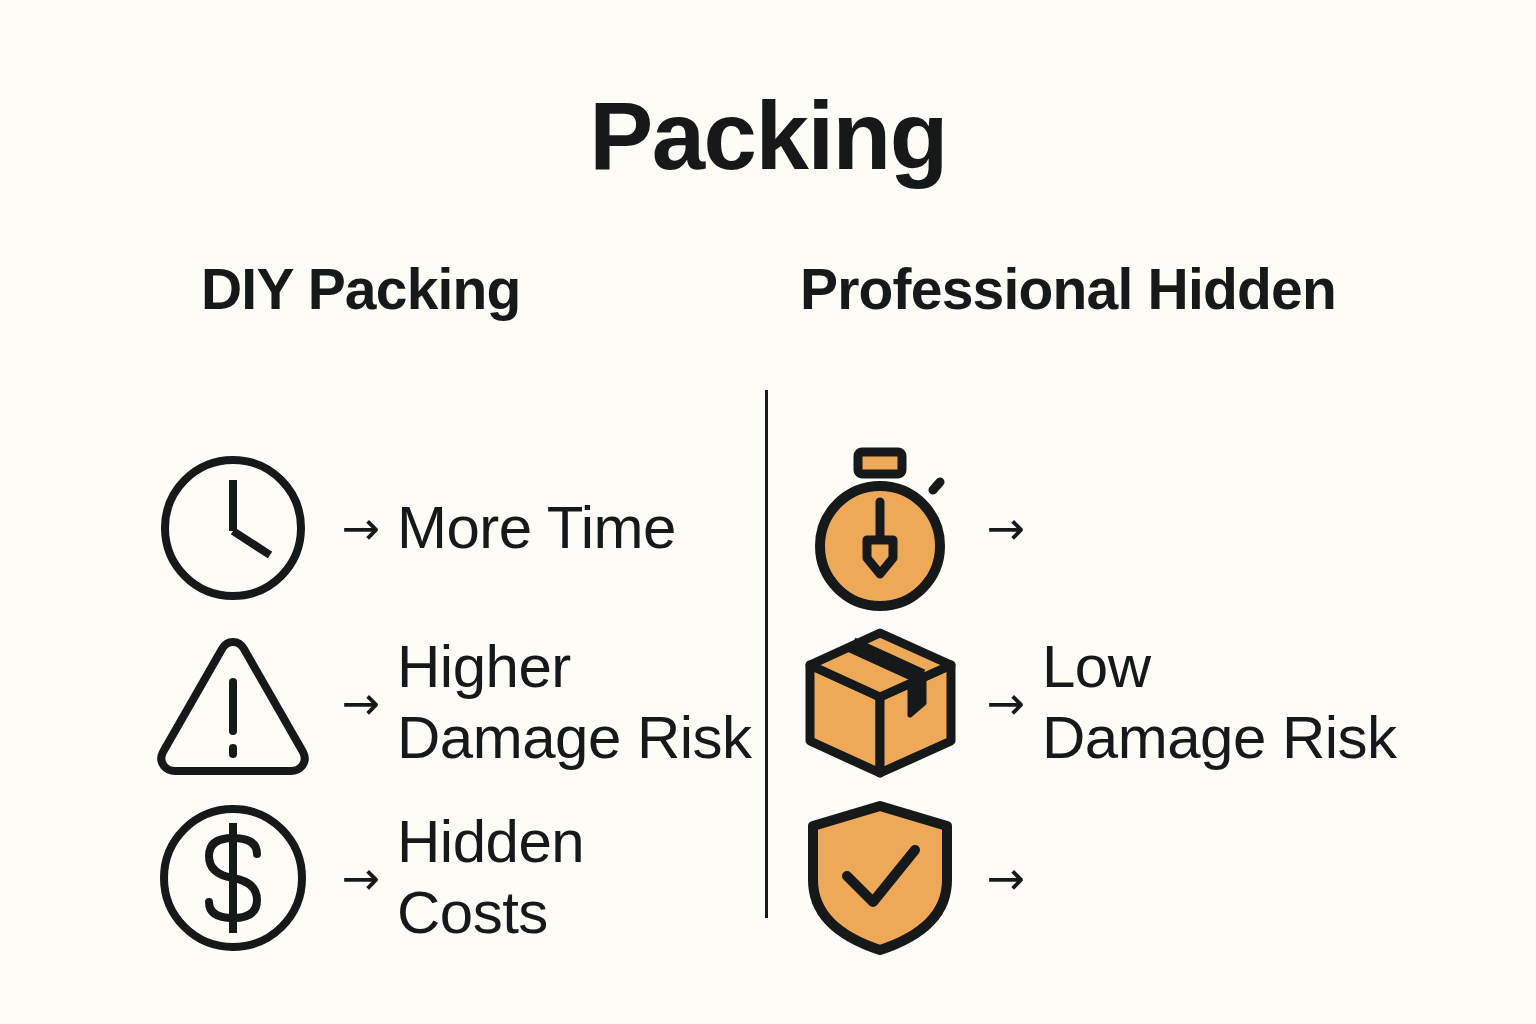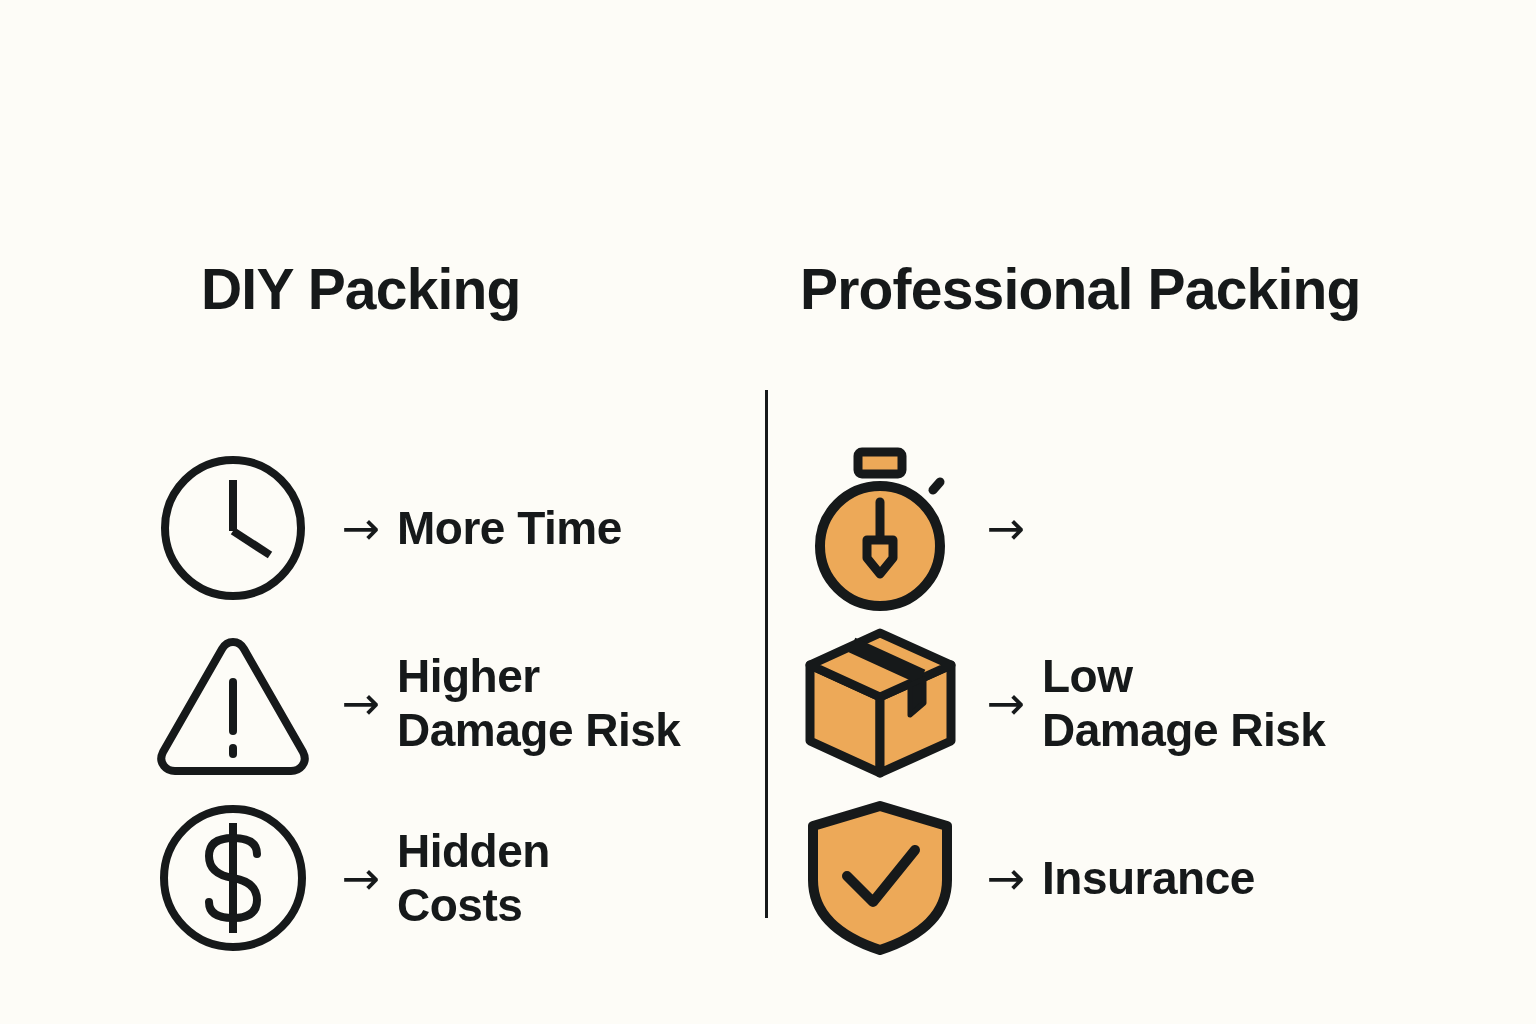--- a/index.html
+++ b/index.html
@@ -100,35 +100,36 @@
     display: flex;
     align-items: center;
     justify-content: center;
     font-size: 46px;
     line-height: 1;
     color: #16191A;
     font-family: "DejaVu Sans", sans-serif;
   }
 
   .label-cell {
-    font-size: 46px;
-    font-weight: 700;
+    font-size: 60px;
+    font-weight: 400;
     letter-spacing: -0.5px;
     line-height: 1.18;
     color: #16191A;
     white-space: pre-line;
   }
 
   svg { display: block; overflow: visible; }
 </style>
 </head>
 <body>
 
 <div id="infographic">
 
+  <div class="title">Packing</div>
 
   <div class="divider"></div>
 
   <div class="column col-left">
     <div class="col-head">DIY Packing</div>
 
     <div class="rows rows-left" style="position:relative; top:120px;">
 
       <div class="row">
         <div class="icon-cell">
@@ -165,21 +166,21 @@
         </div>
         <div class="arrow-cell">→</div>
         <div class="label-cell">Hidden
 Costs</div>
       </div>
 
     </div>
   </div>
 
   <div class="column col-right">
-    <div class="col-head">Professional Packing</div>
+    <div class="col-head">Professional Hidden</div>
 
     <div class="rows rows-right" style="position:relative; top:120px;">
 
       <div class="row">
         <div class="icon-cell">
           <svg width="150" height="165" viewBox="0 0 150 165">
 
             <rect x="53" y="6" width="44" height="22" rx="4" fill="#EDA958" stroke="#16191A" stroke-width="9"></rect>
 
             <circle cx="75" cy="100" r="60" fill="#EDA958" stroke="#16191A" stroke-width="10"></circle>
@@ -214,19 +215,18 @@
       </div>
 
       <div class="row">
         <div class="icon-cell">
           <svg width="155" height="160" viewBox="0 0 155 160">
             <path d="M77 8 L144 28 L144 82 Q144 130 77 152 Q10 130 10 82 L10 28 Z" fill="#EDA958" stroke="#16191A" stroke-width="10" stroke-linejoin="round"></path>
             <path d="M44 78 L70 104 L112 52" fill="none" stroke="#16191A" stroke-width="10" stroke-linecap="round" stroke-linejoin="round"></path>
           </svg>
         </div>
         <div class="arrow-cell">→</div>
-        <div class="label-cell">Insurance</div>
       </div>
 
     </div>
   </div>
 
 </div>
 
 </body></html>

